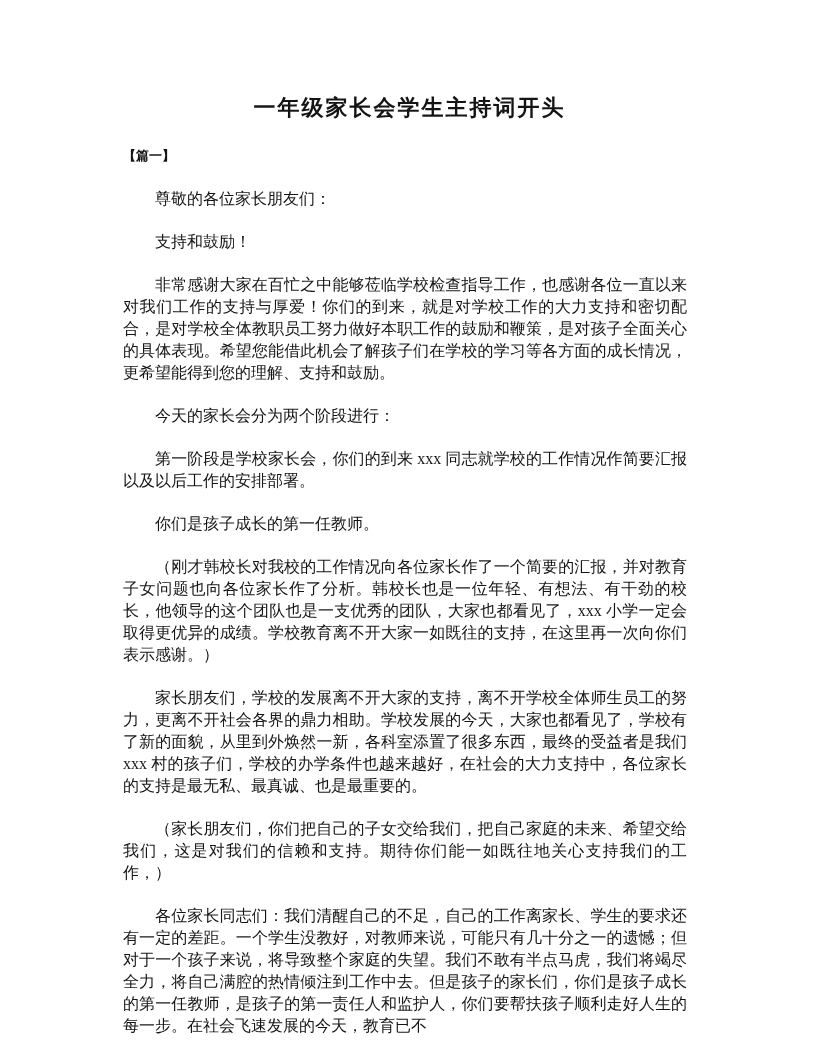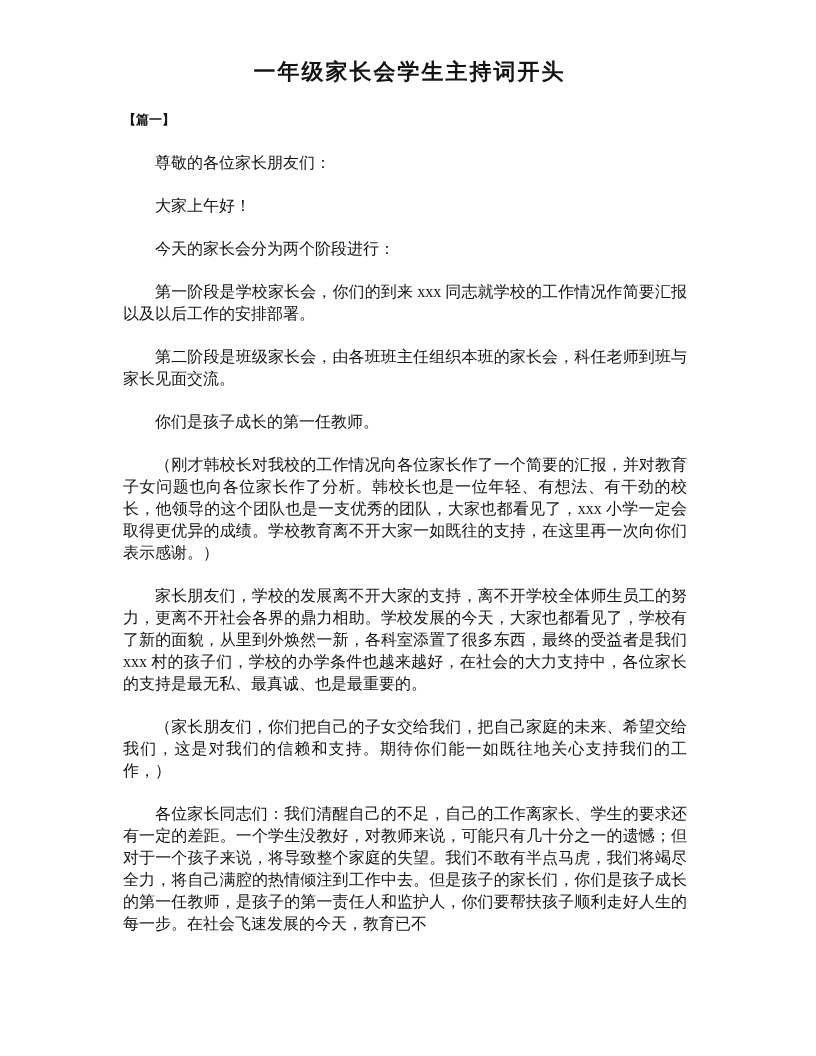--- a/index.html
+++ b/index.html
@@ -7,21 +7,21 @@
     padding: 0;
     background: #ffffff;
   }
   .page {
     position: relative;
     width: 740px;
     height: 1056px;
     margin: 0 auto;
     background: #ffffff;
     box-sizing: border-box;
-    padding: 60px 82px 0 85px;
+    padding: 96px 82px 0 85px;
     font-family: "Liberation Serif", "DejaVu Serif", serif;
     color: #141414;
     overflow: hidden;
   }
   .doc-title {
     margin: 0 0 26px 0;
     font-size: 22px;
     font-weight: bold;
     text-align: center;
     letter-spacing: 2px;
@@ -44,22 +44,22 @@
 </style>
 </head>
 <body>
 
 <div class="page">
   <h1 class="doc-title">一年级家长会学生主持词开头</h1>
 
   <h2 class="section-heading">【篇一】</h2>
 
   <p class="para">尊敬的各位家长朋友们：</p>
-  <p class="para">大家上午好！</p>
+  <p class="para">支持和鼓励！</p>
+  <p class="para">非常感谢大家在百忙之中能够莅临学校检查指导工作，也感谢各位一直以来对我们工作的支持与厚爱！你们的到来，就是对学校工作的大力支持和密切配合，是对学校全体教职员工努力做好本职工作的鼓励和鞭策，是对孩子全面关心的具体表现。希望您能借此机会了解孩子们在学校的学习等各方面的成长情况，更希望能得到您的理解、支持和鼓励。</p>
   <p class="para">今天的家长会分为两个阶段进行：</p>
   <p class="para">第一阶段是学校家长会，你们的到来 xxx 同志就学校的工作情况作简要汇报以及以后工作的安排部署。</p>
-  <p class="para">第二阶段是班级家长会，由各班班主任组织本班的家长会，科任老师到班与家长见面交流。</p>
   <p class="para">你们是孩子成长的第一任教师。</p>
   <p class="para">（刚才韩校长对我校的工作情况向各位家长作了一个简要的汇报，并对教育子女问题也向各位家长作了分析。韩校长也是一位年轻、有想法、有干劲的校长，他领导的这个团队也是一支优秀的团队，大家也都看见了，xxx 小学一定会取得更优异的成绩。学校教育离不开大家一如既往的支持，在这里再一次向你们表示感谢。）</p>
   <p class="para">家长朋友们，学校的发展离不开大家的支持，离不开学校全体师生员工的努力，更离不开社会各界的鼎力相助。学校发展的今天，大家也都看见了，学校有了新的面貌，从里到外焕然一新，各科室添置了很多东西，最终的受益者是我们 xxx 村的孩子们，学校的办学条件也越来越好，在社会的大力支持中，各位家长的支持是最无私、最真诚、也是最重要的。</p>
   <p class="para">（家长朋友们，你们把自己的子女交给我们，把自己家庭的未来、希望交给我们，这是对我们的信赖和支持。期待你们能一如既往地关心支持我们的工作，）</p>
   <p class="para">各位家长同志们：我们清醒自己的不足，自己的工作离家长、学生的要求还有一定的差距。一个学生没教好，对教师来说，可能只有几十分之一的遗憾；但对于一个孩子来说，将导致整个家庭的失望。我们不敢有半点马虎，我们将竭尽全力，将自己满腔的热情倾注到工作中去。但是孩子的家长们，你们是孩子成长的第一任教师，是孩子的第一责任人和监护人，你们要帮扶孩子顺利走好人生的每一步。在社会飞速发展的今天，教育已不</p>
 </div>
 
 </body></html>

